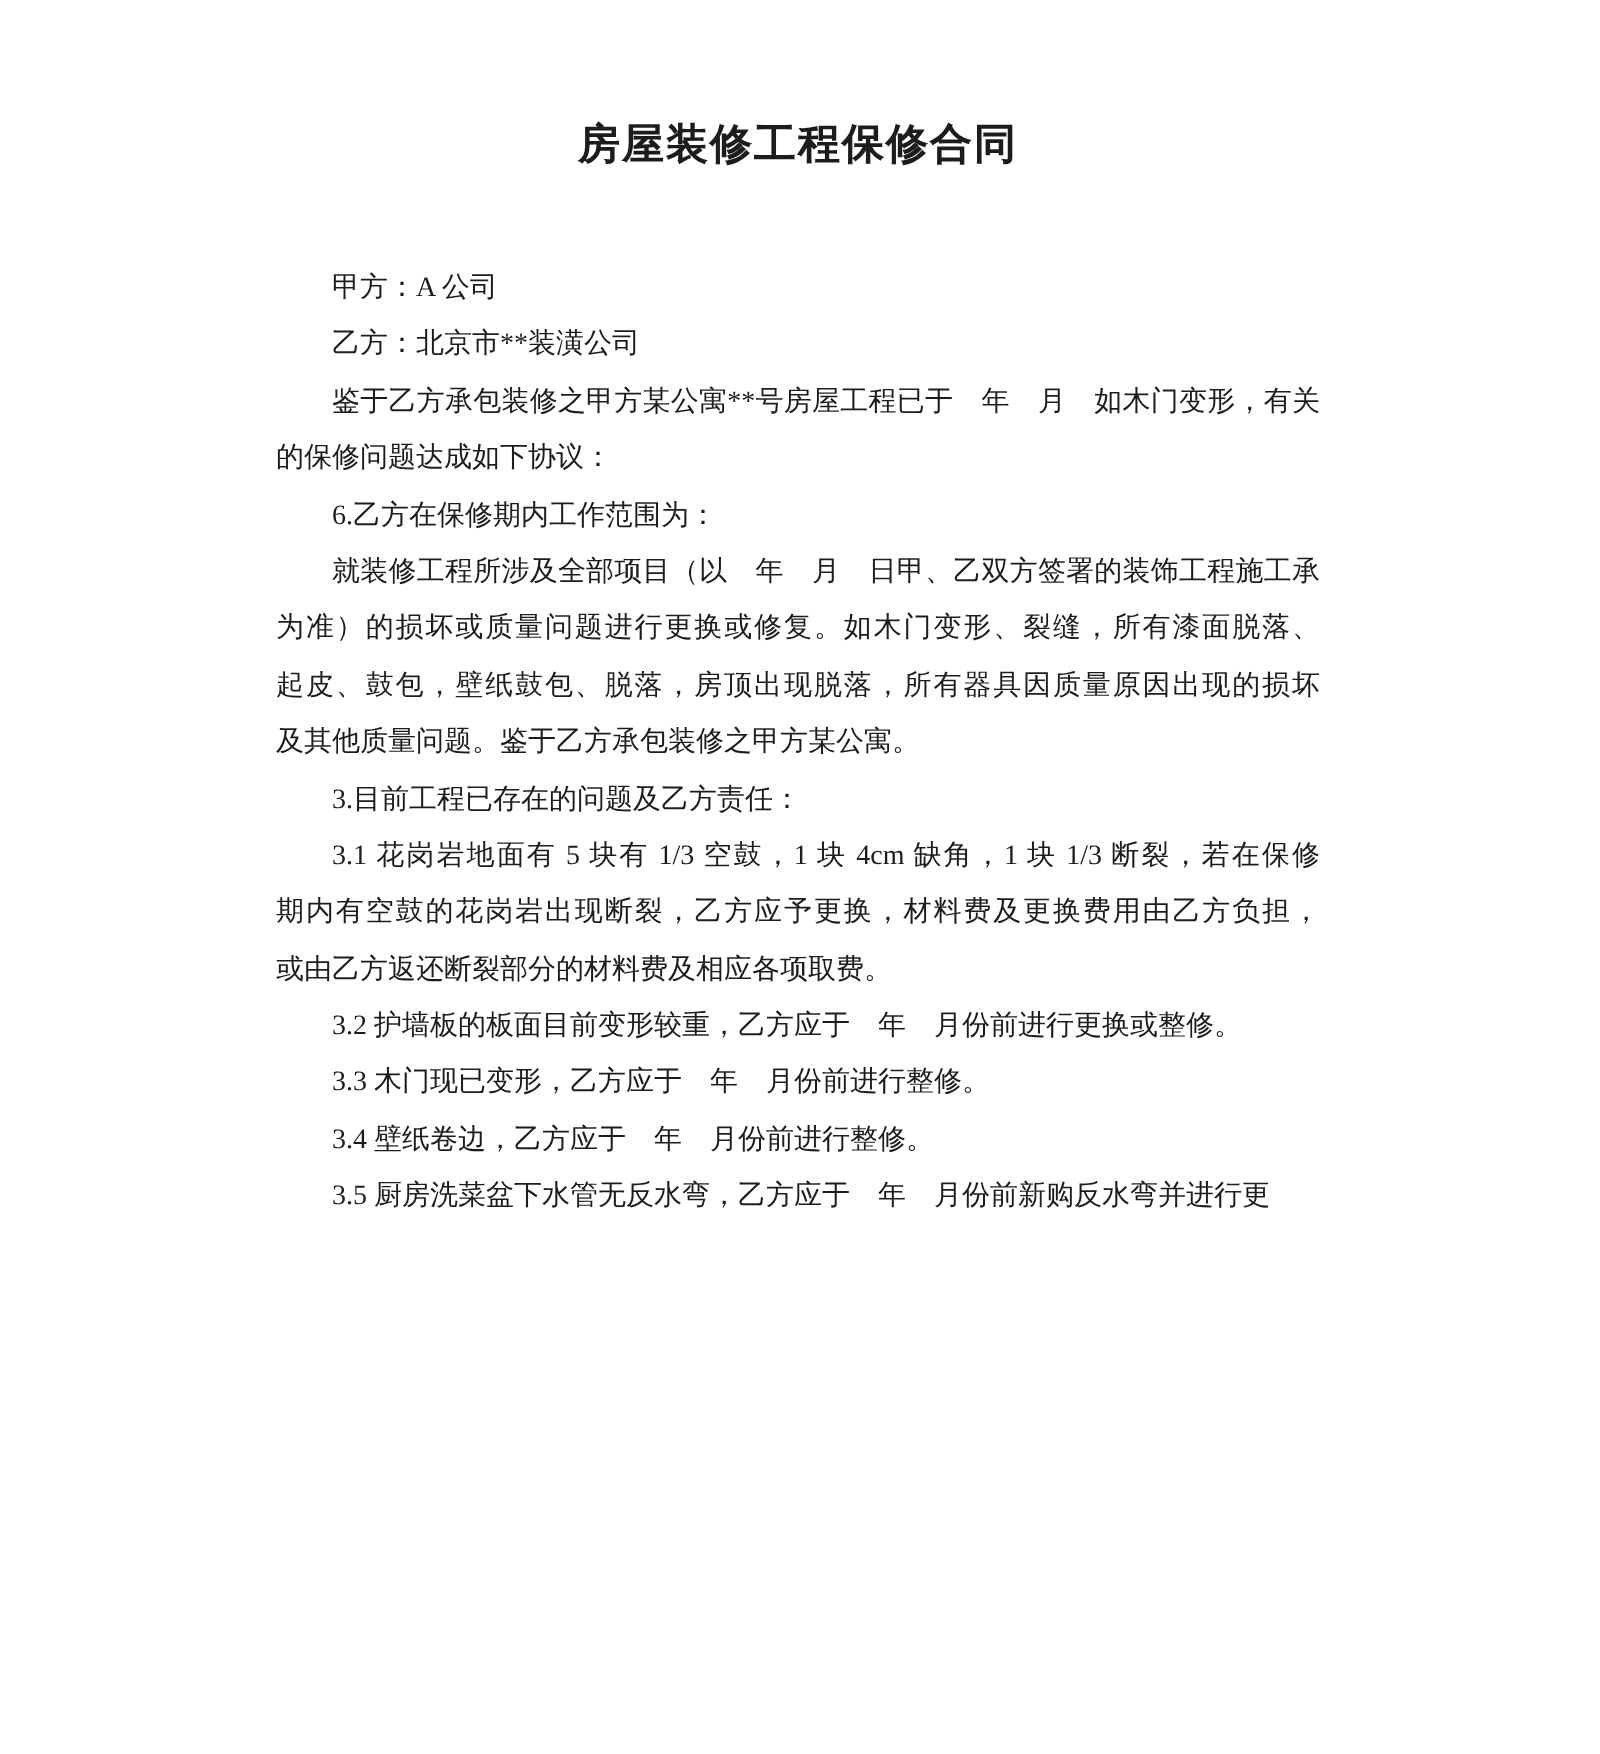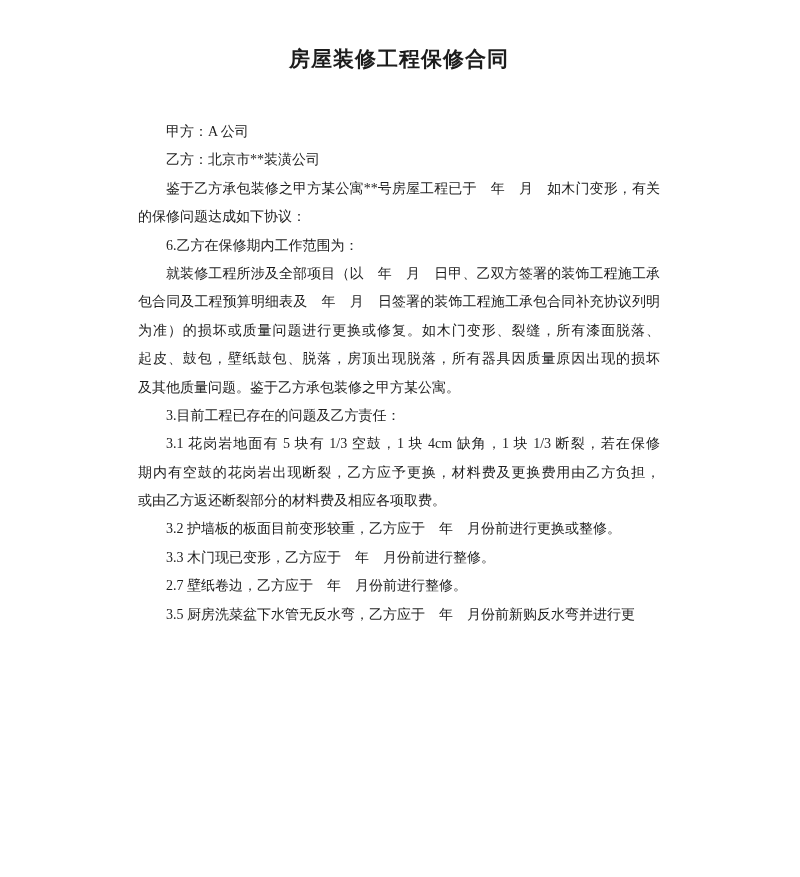--- a/index.html
+++ b/index.html
@@ -20,21 +20,21 @@
     height: 877px;
     background: #ffffff;
     padding: 44px 140px 0 138px;
   }
   .doc-title {
     font-size: 21px;
     font-weight: bold;
     line-height: 30px;
     text-align: center;
     letter-spacing: 1px;
-    margin: 0 0 40px 0;
+    margin: 13px 0 40px 0;
     white-space: nowrap;
   }
   .doc-body {
     width: 522px;
     margin-top: 44px;
   }
   .para {
     margin: 0;
     padding: 0;
   }
@@ -68,39 +68,38 @@
       </div>
       <div class="para">
         <div class="line first just">鉴于乙方承包装修之甲方某公寓**号房屋工程已于　年　月　如木门变形，有关</div>
         <div class="line">的保修问题达成如下协议：</div>
       </div>
       <div class="para">
         <div class="line first">6.乙方在保修期内工作范围为：</div>
       </div>
       <div class="para">
         <div class="line first just">就装修工程所涉及全部项目（以　年　月　日甲、乙双方签署的装饰工程施工承</div>
-        <div class="line just">包合同及工程预算明细表及　年　月　日签署的装饰工程施工承包合同补充协议列明</div>
         <div class="line just">为准）的损坏或质量问题进行更换或修复。如木门变形、裂缝，所有漆面脱落、</div>
         <div class="line just">起皮、鼓包，壁纸鼓包、脱落，房顶出现脱落，所有器具因质量原因出现的损坏</div>
         <div class="line">及其他质量问题。鉴于乙方承包装修之甲方某公寓。</div>
       </div>
       <div class="para">
         <div class="line first">3.目前工程已存在的问题及乙方责任：</div>
       </div>
       <div class="para">
         <div class="line first just">3.1 花岗岩地面有 5 块有 1/3 空鼓，1 块 4cm 缺角，1 块 1/3 断裂，若在保修</div>
         <div class="line just">期内有空鼓的花岗岩出现断裂，乙方应予更换，材料费及更换费用由乙方负担，</div>
         <div class="line">或由乙方返还断裂部分的材料费及相应各项取费。</div>
       </div>
       <div class="para">
         <div class="line first">3.2 护墙板的板面目前变形较重，乙方应于　年　月份前进行更换或整修。</div>
       </div>
       <div class="para">
         <div class="line first">3.3 木门现已变形，乙方应于　年　月份前进行整修。</div>
       </div>
       <div class="para">
-        <div class="line first">2.7 壁纸卷边，乙方应于　年　月份前进行整修。</div>
+        <div class="line first">3.4 壁纸卷边，乙方应于　年　月份前进行整修。</div>
       </div>
       <div class="para">
         <div class="line first">3.5 厨房洗菜盆下水管无反水弯，乙方应于　年　月份前新购反水弯并进行更</div>
       </div>
     </div>
 </div>
 
 </body></html>

